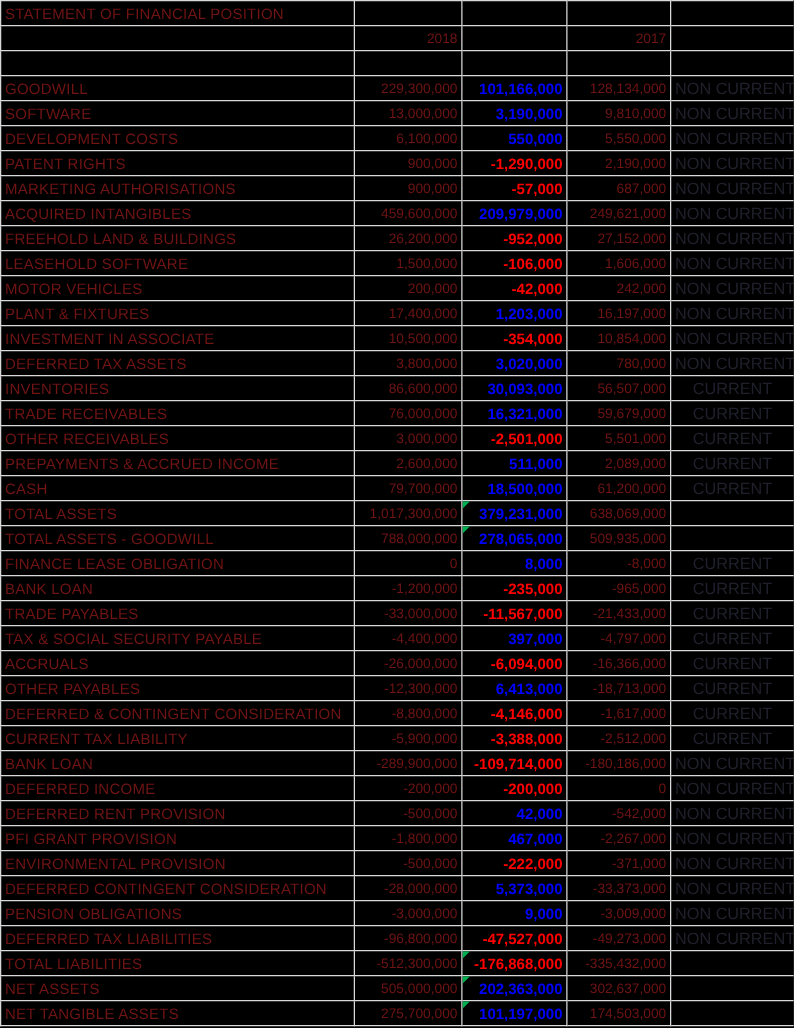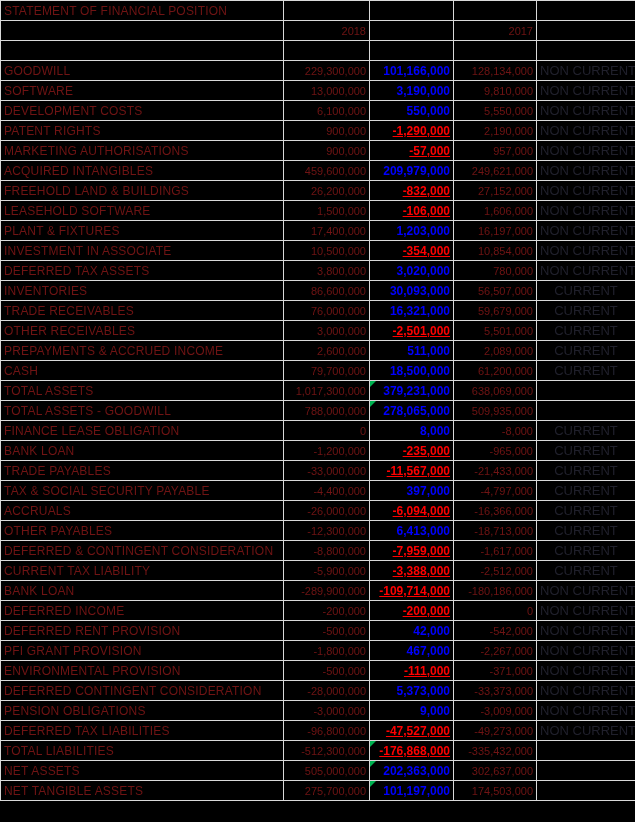--- a/index.html
+++ b/index.html
@@ -39,21 +39,21 @@
     text-align: right;
     font-size: 11px;
   }
   td.diff {
     text-align: right;
     font-weight: bold;
     font-size: 12px;
     position: relative;
   }
   td.diff.pos { color: var(--pos, #0000ff); }
-  td.diff.neg { color: var(--neg, #ff0000); text-decoration: underline; }
+  td.diff.neg { color: var(--neg, #ff0000); }
   td.cat {
     color: var(--cat, #20202c);
     text-align: center;
     font-size: 13px;
   }
   .marker {
     position: absolute;
     left: 0;
     top: 0;
     width: 0;
@@ -121,45 +121,52 @@
     <td class="lbl">PATENT RIGHTS</td>
     <td class="num">900,000</td>
     <td class="diff neg">-1,290,000</td>
     <td class="num">2,190,000</td>
     <td class="cat">NON CURRENT</td>
   </tr>
         <tr>
     <td class="lbl">MARKETING AUTHORISATIONS</td>
     <td class="num">900,000</td>
     <td class="diff neg">-57,000</td>
-    <td class="num">957,000</td>
+    <td class="num">687,000</td>
     <td class="cat">NON CURRENT</td>
   </tr>
         <tr>
     <td class="lbl">ACQUIRED INTANGIBLES</td>
     <td class="num">459,600,000</td>
     <td class="diff pos">209,979,000</td>
     <td class="num">249,621,000</td>
     <td class="cat">NON CURRENT</td>
   </tr>
         <tr>
     <td class="lbl">FREEHOLD LAND &amp; BUILDINGS</td>
     <td class="num">26,200,000</td>
-    <td class="diff neg">-832,000</td>
+    <td class="diff neg">-952,000</td>
     <td class="num">27,152,000</td>
     <td class="cat">NON CURRENT</td>
   </tr>
         <tr>
     <td class="lbl">LEASEHOLD SOFTWARE</td>
     <td class="num">1,500,000</td>
     <td class="diff neg">-106,000</td>
     <td class="num">1,606,000</td>
     <td class="cat">NON CURRENT</td>
   </tr>
         <tr>
+    <td class="lbl">MOTOR VEHICLES</td>
+    <td class="num">200,000</td>
+    <td class="diff neg">-42,000</td>
+    <td class="num">242,000</td>
+    <td class="cat">NON CURRENT</td>
+  </tr>
+        <tr>
     <td class="lbl">PLANT &amp; FIXTURES</td>
     <td class="num">17,400,000</td>
     <td class="diff pos">1,203,000</td>
     <td class="num">16,197,000</td>
     <td class="cat">NON CURRENT</td>
   </tr>
         <tr>
     <td class="lbl">INVESTMENT IN ASSOCIATE</td>
     <td class="num">10,500,000</td>
     <td class="diff neg">-354,000</td>
@@ -260,21 +267,21 @@
         <tr>
     <td class="lbl">OTHER PAYABLES</td>
     <td class="num">-12,300,000</td>
     <td class="diff pos">6,413,000</td>
     <td class="num">-18,713,000</td>
     <td class="cat">CURRENT</td>
   </tr>
         <tr>
     <td class="lbl">DEFERRED &amp; CONTINGENT CONSIDERATION</td>
     <td class="num">-8,800,000</td>
-    <td class="diff neg">-7,959,000</td>
+    <td class="diff neg">-4,146,000</td>
     <td class="num">-1,617,000</td>
     <td class="cat">CURRENT</td>
   </tr>
         <tr>
     <td class="lbl">CURRENT TAX LIABILITY</td>
     <td class="num">-5,900,000</td>
     <td class="diff neg">-3,388,000</td>
     <td class="num">-2,512,000</td>
     <td class="cat">CURRENT</td>
   </tr>
@@ -302,21 +309,21 @@
         <tr>
     <td class="lbl">PFI GRANT PROVISION</td>
     <td class="num">-1,800,000</td>
     <td class="diff pos">467,000</td>
     <td class="num">-2,267,000</td>
     <td class="cat">NON CURRENT</td>
   </tr>
         <tr>
     <td class="lbl">ENVIRONMENTAL PROVISION</td>
     <td class="num">-500,000</td>
-    <td class="diff neg">-111,000</td>
+    <td class="diff neg">-222,000</td>
     <td class="num">-371,000</td>
     <td class="cat">NON CURRENT</td>
   </tr>
         <tr>
     <td class="lbl">DEFERRED CONTINGENT CONSIDERATION</td>
     <td class="num">-28,000,000</td>
     <td class="diff pos">5,373,000</td>
     <td class="num">-33,373,000</td>
     <td class="cat">NON CURRENT</td>
   </tr>

